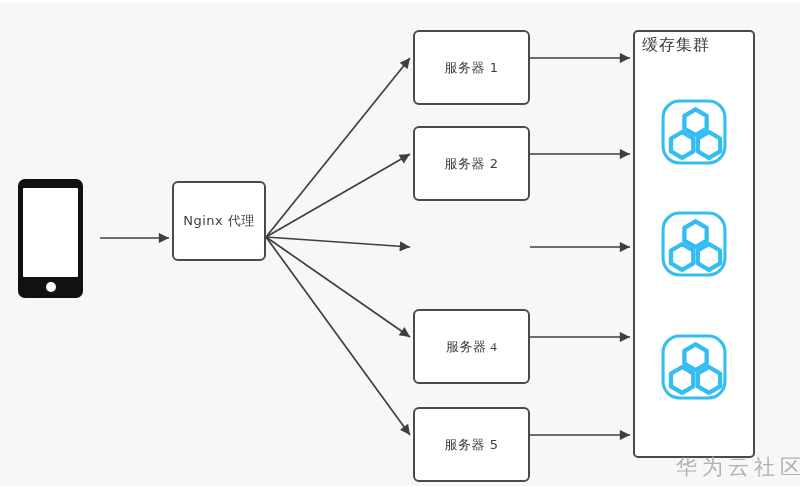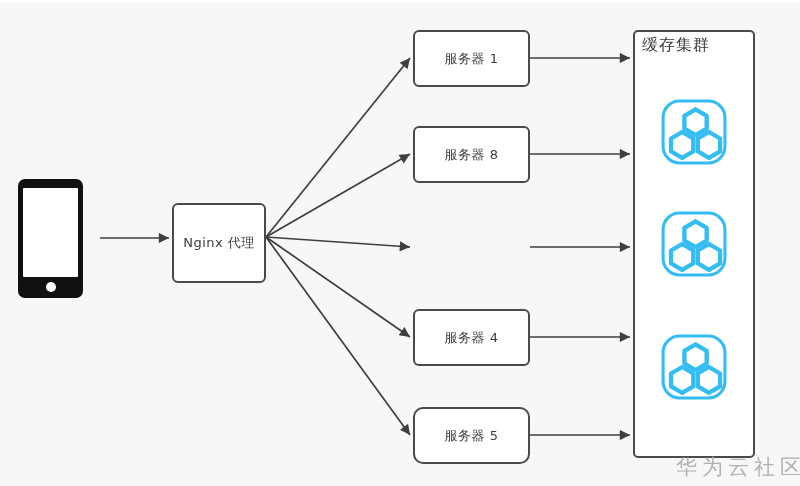--- a/index.html
+++ b/index.html
@@ -63,27 +63,27 @@
     display: flex;
     align-items: center;
     justify-content: center;
   }
   .box-label {
     color: var(--text);
     font-size: 13px;
     letter-spacing: 0.5px;
     white-space: nowrap;
   }
-  .nginx { left: 172px; top: 200px; width: 94px; height: 80px; }
-  .server { left: 413px; width: 117px; height: 57px; }
+  .nginx { left: 172px; top: 178px; width: 94px; height: 80px; }
+  .server { left: 413px; width: 117px; height: 75px; }
   .server-0 { top: 27px; }
   .server-1 { top: 123px; }
   .server-2 { top: 216px; }
-  .server-3 { top: 306px; }
-  .server-4 { top: 404px; border-radius: 10px; }
+  .server-3 { top: 306px; font-family: Liberation Serif, serif; }
+  .server-4 { top: 404px; }
 
   
   .cache {
     position: absolute;
     left: 633px; top: 27px;
     width: 122px; height: 428px;
     background: #ffffff;
     border: 2px solid var(--box-border);
     border-radius: 5px;
   }
@@ -150,21 +150,21 @@
   </div>
 
   <div class="box nginx">
     <span class="box-label">Nginx 代理</span>
   </div>
 
   <div class="box server server-0">
     <span class="box-label">服务器 1</span>
   </div>
   <div class="box server server-1">
-    <span class="box-label">服务器 8</span>
+    <span class="box-label">服务器 2</span>
   </div>
   <div class="box server server-3">
     <span class="box-label">服务器 4</span>
   </div>
   <div class="box server server-4">
     <span class="box-label">服务器 5</span>
   </div>
 
   <div class="cache">
     <span class="cache-title">缓存集群</span>

